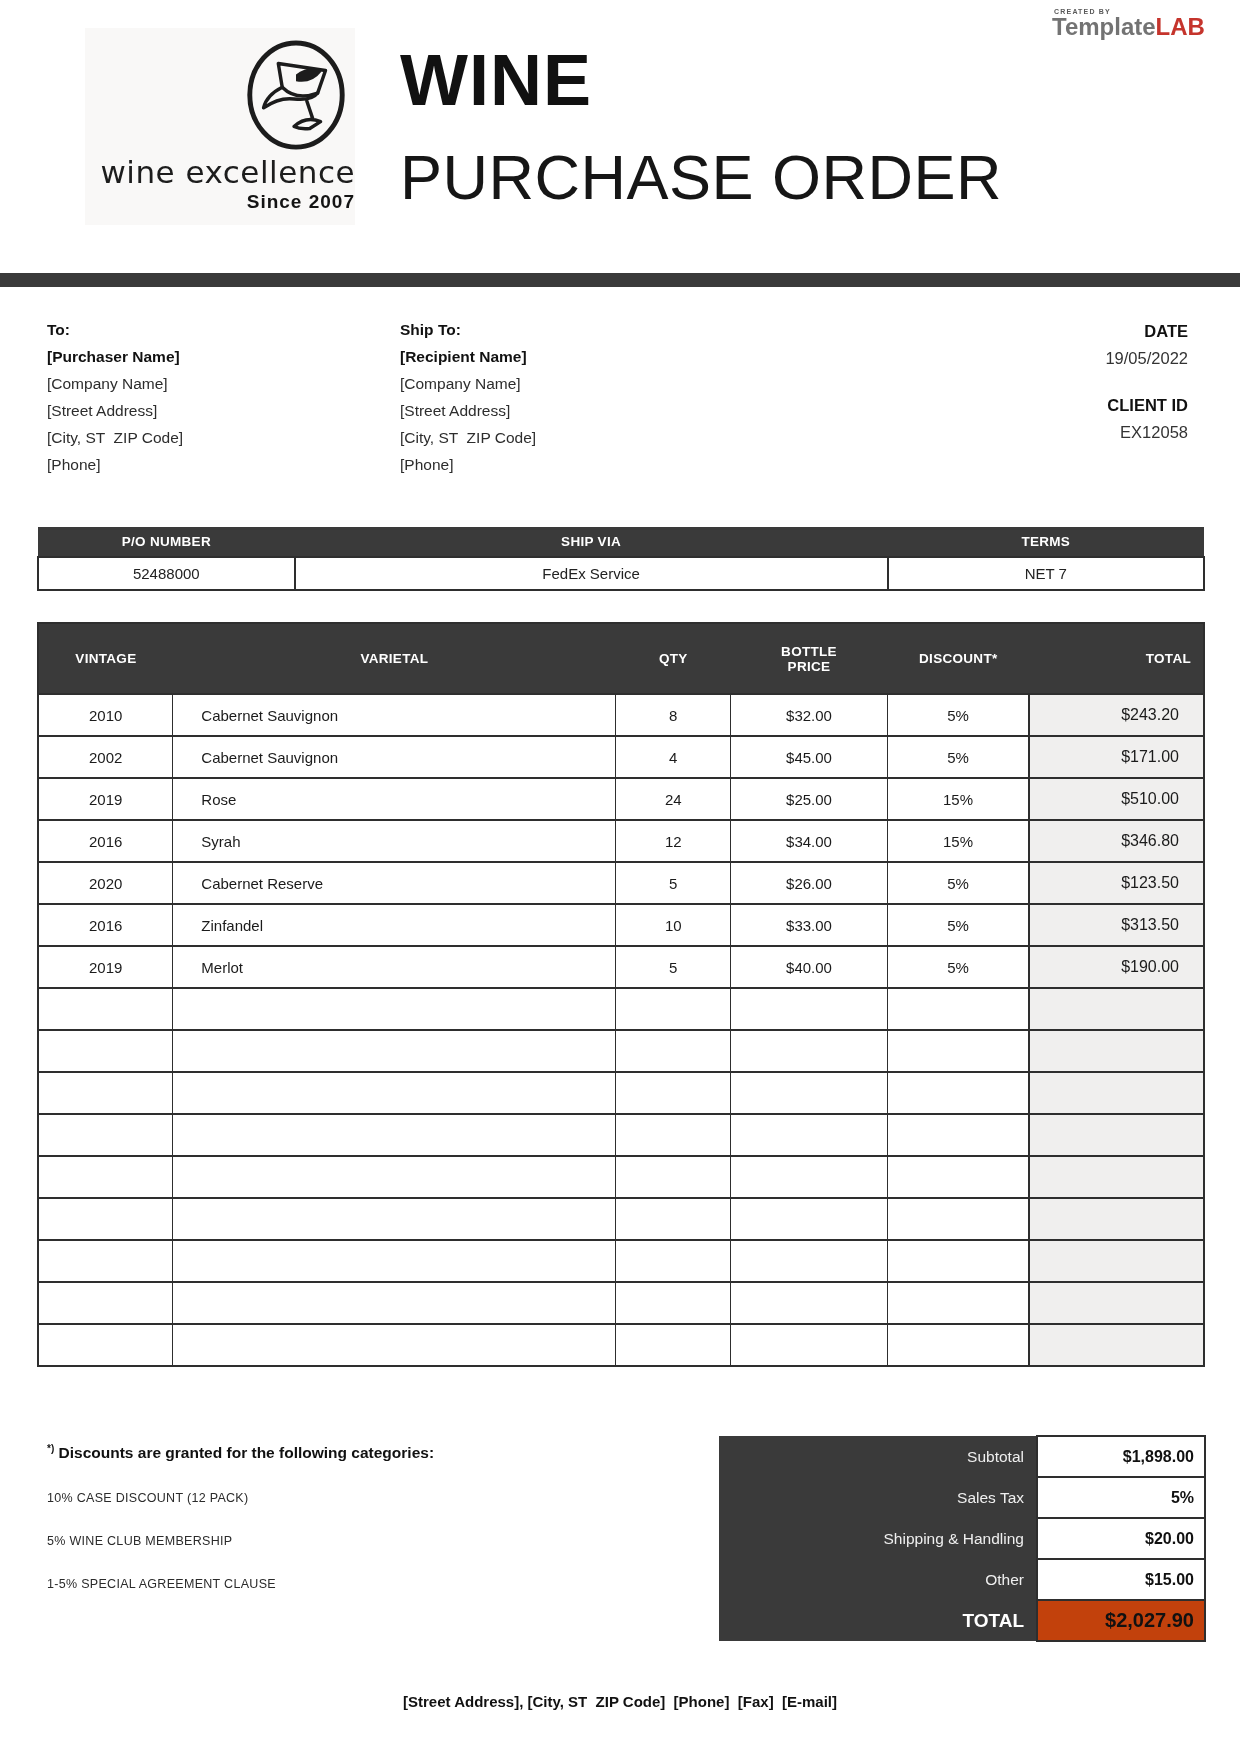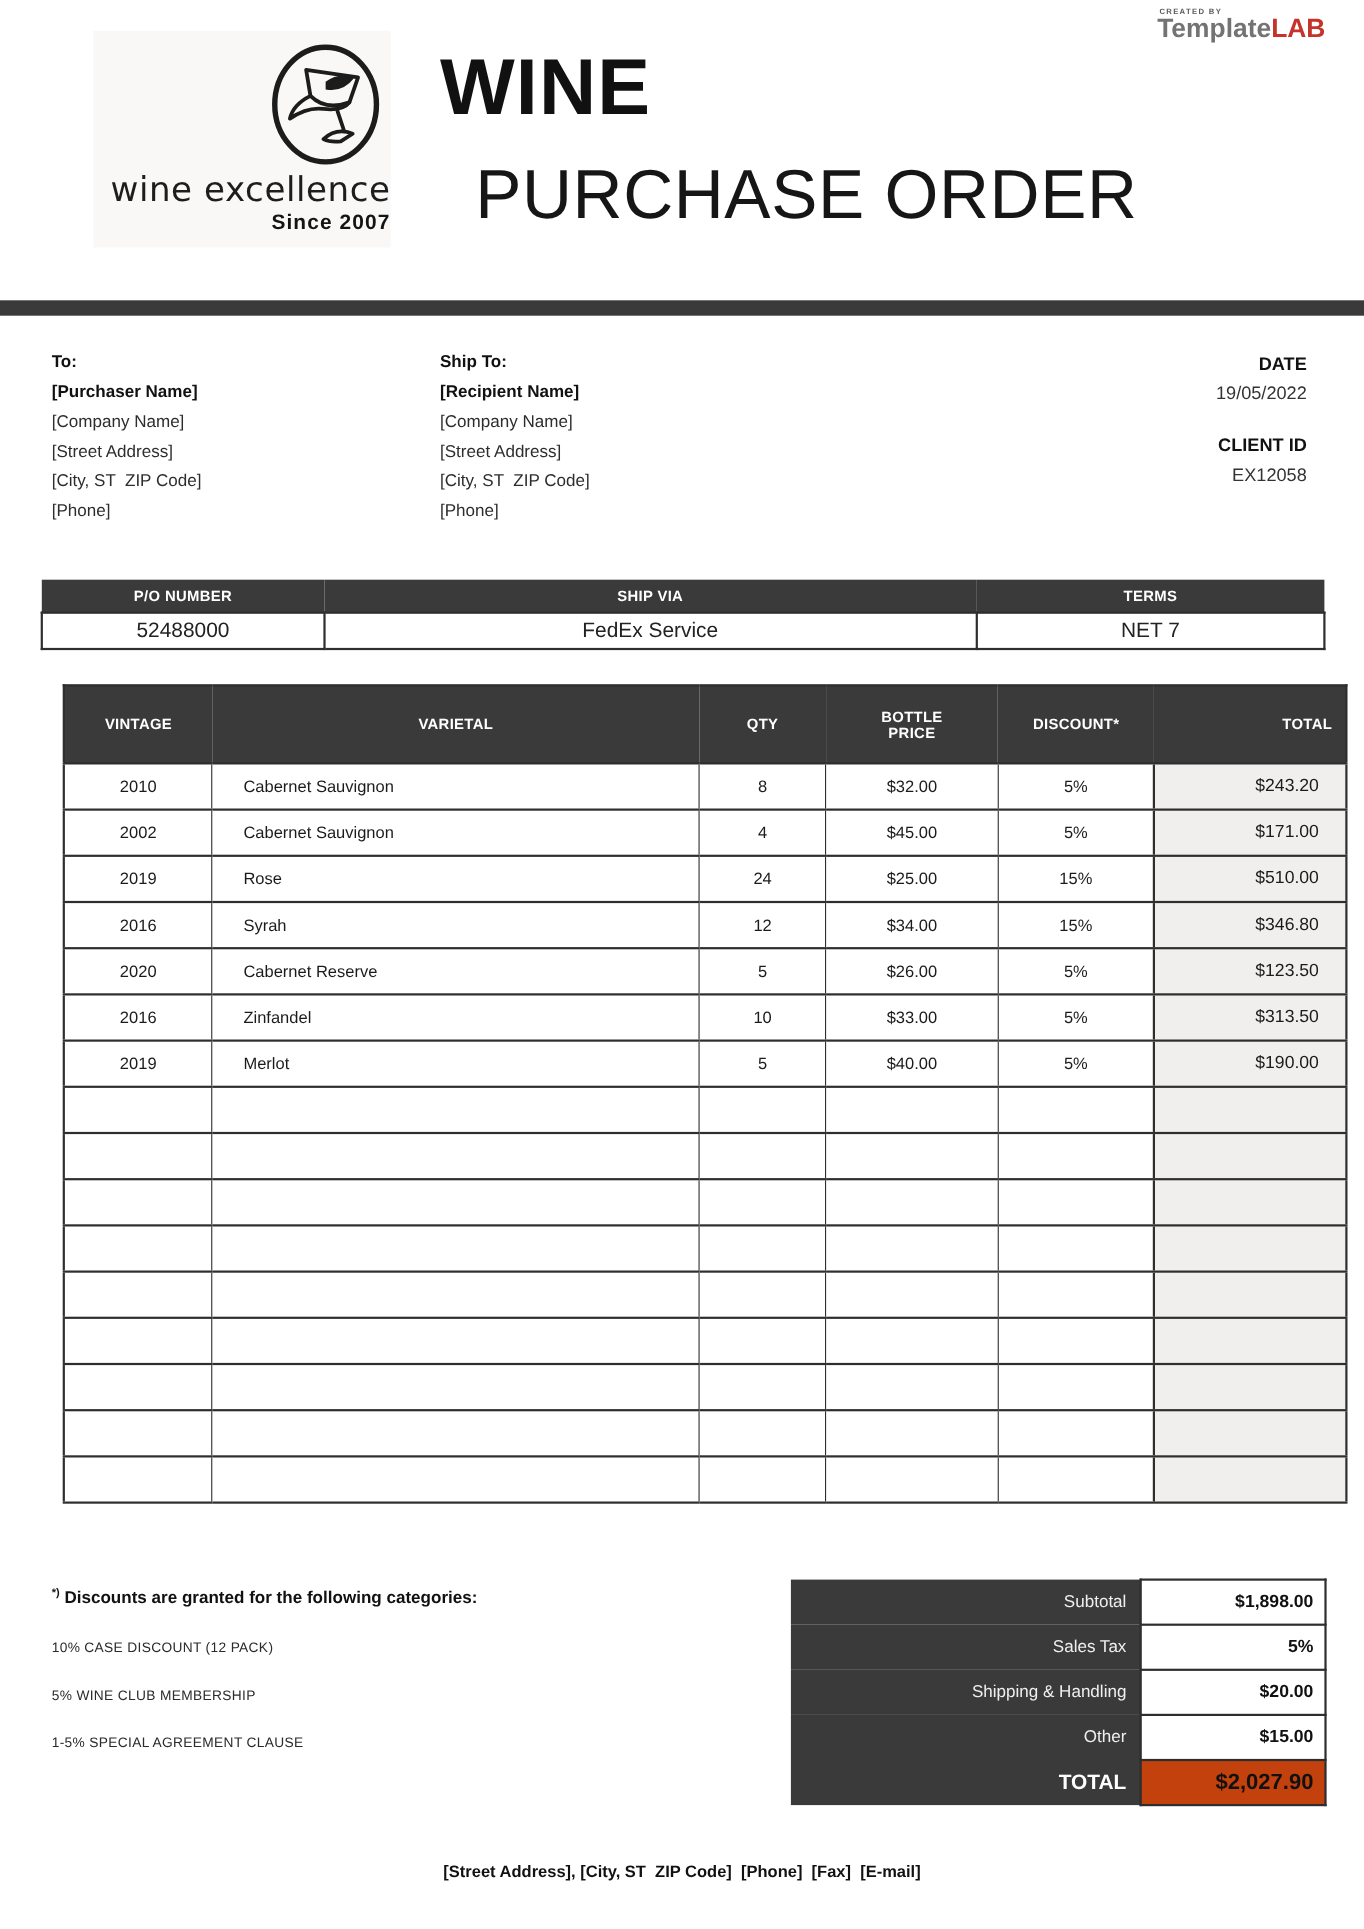--- a/index.html
+++ b/index.html
@@ -18,43 +18,43 @@
   
   .tlab { position:absolute; top:8px; right:46px; text-align:left; width:142px; }
   .tlab-created { font-size:7px; font-weight:bold; letter-spacing:1.2px; color:#5a5a5a; margin-left:2px; }
   .tlab-name { font-size:24px; font-weight:bold; line-height:1; }
   .tlab-name .t1 { color:#737373; }
   .tlab-name .t2 { color:#c5342c; }
 
   
   .title-block { position:absolute; left:400px; top:44px; }
   .title-wine { font-size:72px; font-weight:900; letter-spacing:1px; line-height:1; color:#111; }
-  .title-po   { font-size:63px; font-weight:300; letter-spacing:0.5px; line-height:1; color:#161616; margin-top:30px;margin-left:32px; }
+  .title-po   { font-size:63px; font-weight:300; letter-spacing:0.5px; line-height:1; color:#161616; margin-top:30px; }
 
   .band { position:absolute; left:0; top:273px; width:1240px; height:14px; background:#3a3a3a; }
 
   
   .addr { position:absolute; top:316px; width:330px; font-size:15.5px; color:#2d2d2d; }
   .addr .line { line-height:27px; white-space:pre-wrap; }
   .addr .hd, .addr .nm { font-weight:bold; color:#111; }
   .to-block { left:47px; } .ship-block { left:400px; }
   .meta-block { position:absolute; top:322px; right:52px; text-align:right; }
   .meta-label { font-weight:bold; font-size:16.5px; color:#111; }
   .meta-value { font-size:16.5px; color:#333; margin-top:8px; }
   .meta-gap { margin-top:28px; }
 
   
   table { border-collapse:collapse; }
   .po-table { position:absolute; left:37px; top:527px; width:1168px; }
   .po-table th { background:#3a3a3a; color:#fff; font-size:13.5px; font-weight:bold;
                  letter-spacing:0.3px; height:30px; }
-  .po-table td { border:2px solid #2e2e2e; height:33px; text-align:center; font-size:19px; color:#222; }
-
-  
-  .items-table { position:absolute; left:37px; top:622px; width:1168px; border:2.5px solid #2e2e2e;margin-left:20px; }
+  .po-table td { border:2px solid #2e2e2e; height:33px; text-align:center; font-size:15px; color:#222; }
+
+  
+  .items-table { position:absolute; left:37px; top:622px; width:1168px; border:2.5px solid #2e2e2e; }
   .items-table th { background:#3a3a3a; color:#fff; font-size:13.5px; font-weight:bold;
                     letter-spacing:0.3px; height:71px; text-align:center; white-space:pre-line; }
   .items-table th.h-total { text-align:right; padding-right:12px; }
   .items-table td { height:42px; font-size:15px; color:#1b1b1b;
                     border:1.5px solid #2e2e2e; border-top-width:2.5px; border-bottom-width:2.5px; }
   .items-table td.vintage  { text-align:center; }
   .items-table td.varietal { text-align:left; padding-left:28px; }
   .items-table td.qty, .items-table td.price, .items-table td.discount { text-align:center; }
   .items-table td.total { text-align:right; padding-right:24px; background:#f0efee;
                           font-size:16px; font-weight:400; border-left-width:2.5px; }

